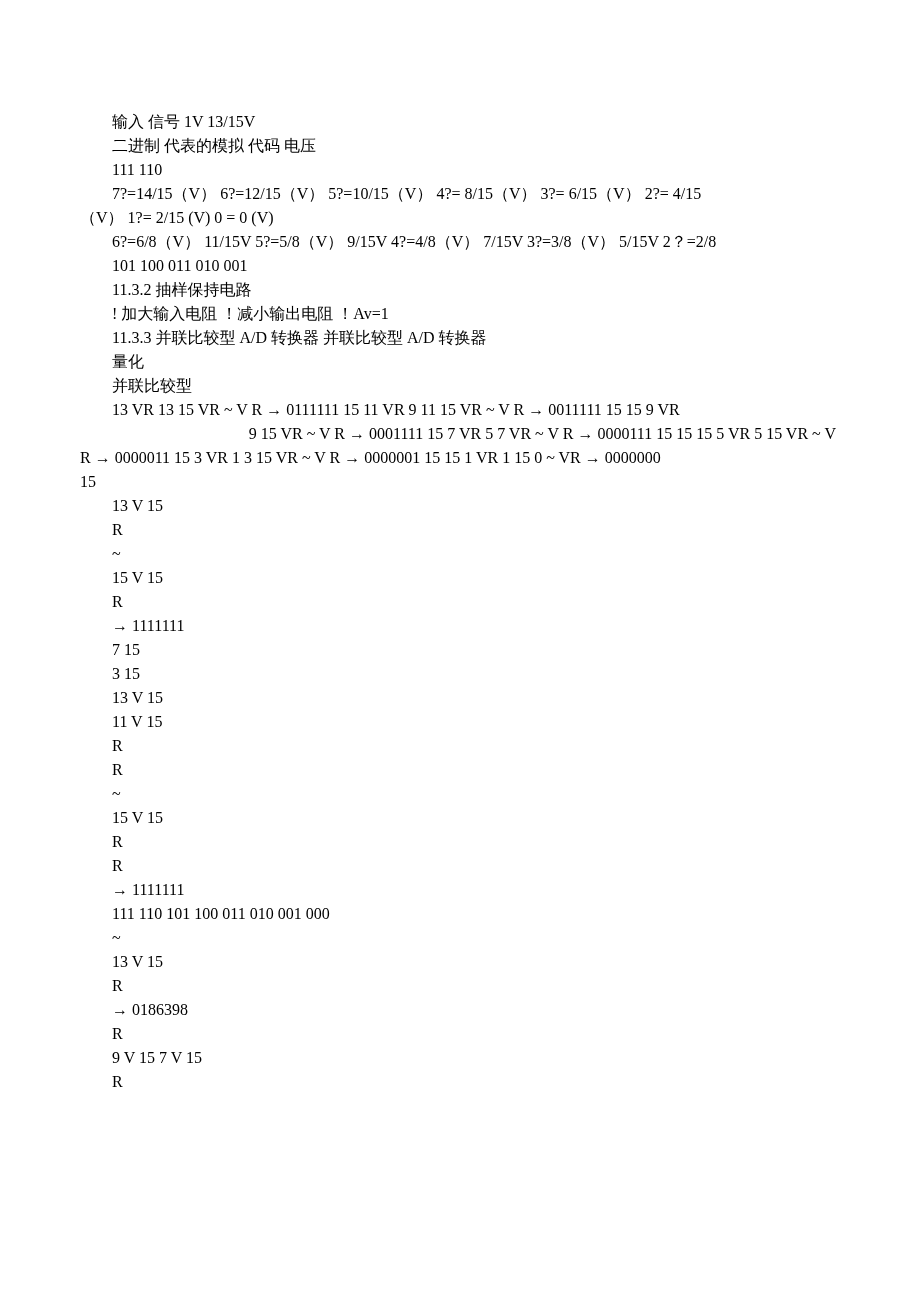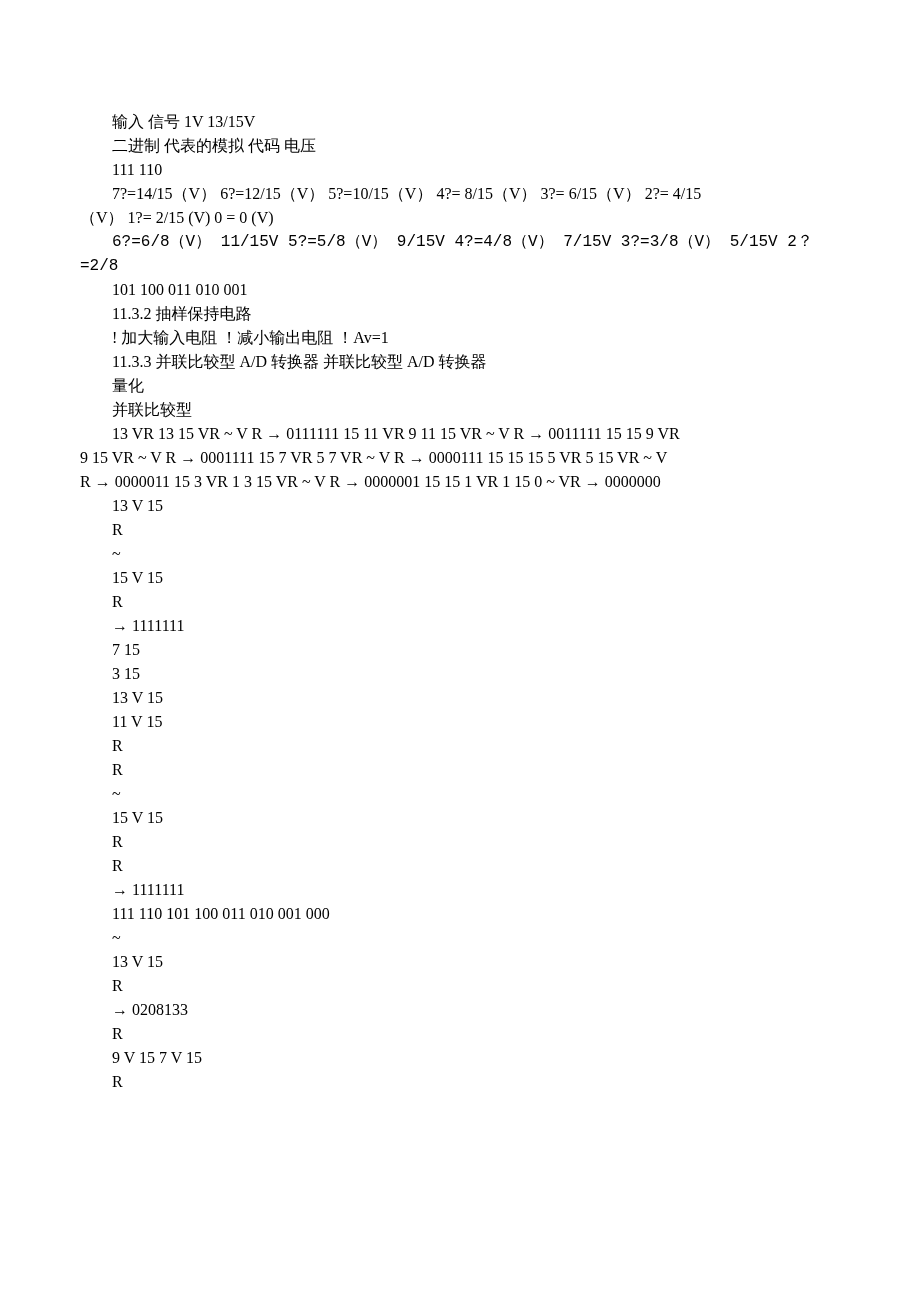--- a/index.html
+++ b/index.html
@@ -25,30 +25,31 @@
 </head>
 <body>
 
 <div class="page">
   <div id="content">
       <p class="line">输入 信号 1V 13/15V</p>
       <p class="line">二进制 代表的模拟 代码 电压</p>
       <p class="line">111 110</p>
       <p class="line" style="text-indent: 2em;">7?=14/15（V）  6?=12/15（V）  5?=10/15（V）  4?= 8/15（V）  3?= 6/15（V）  2?= 4/15</p>
       <p class="line" style="text-indent: 0px;">（V）  1?= 2/15 (V)  0 = 0 (V)</p>
-      <p class="line" style="text-indent: 2em; font-family: Liberation Mono, monospace;">6?=6/8（V）  11/15V 5?=5/8（V）  9/15V 4?=4/8（V）  7/15V 3?=3/8（V）  5/15V 2？=2/8</p>
+      <p class="line" style="text-indent: 2em;">6?=6/8（V）  11/15V 5?=5/8（V）  9/15V 4?=4/8（V）  7/15V 3?=3/8（V）  5/15V 2？=2/8</p>
       <p class="line">101 100 011 010 001</p>
       <p class="line">11.3.2 抽样保持电路</p>
       <p class="line">! 加大输入电阻 ！减小输出电阻 ！Av=1</p>
       <p class="line">11.3.3 并联比较型 A/D 转换器 并联比较型 A/D 转换器</p>
       <p class="line">量化</p>
       <p class="line">并联比较型</p>
       <p class="line" style="text-indent: 2em;">13 VR 13 15 VR ~ V R → 0111111 15 11 VR 9 11 15 VR ~ V R → 0011111 15 15 9 VR</p>
-      <p class="line" style="text-indent: 0px;">9 15 VR ~ V R → 0001111 15 7 VR 5 7 VR ~ V R → 0000111 15 15 15 5 VR 5 15 VR ~ V</p>
+      <p class="line" style="text-indent: 0px; text-align: right;">9 15 VR ~ V R → 0001111 15 7 VR 5 7 VR ~ V R → 0000111 15 15 15 5 VR 5 15 VR ~ V</p>
       <p class="line" style="text-indent: 0px;">R → 0000011 15 3 VR 1 3 15 VR ~ V R → 0000001 15 15 1 VR 1 15 0 ~ VR → 0000000</p>
+      <p class="line" style="text-indent: 0px;">15</p>
       <p class="line">13 V 15</p>
       <p class="line">R</p>
       <p class="line">~</p>
       <p class="line">15 V 15</p>
       <p class="line">R</p>
       <p class="line">→ 1111111</p>
       <p class="line">7 15</p>
       <p class="line">3 15</p>
       <p class="line">13 V 15</p>
       <p class="line">11 V 15</p>
@@ -56,18 +57,18 @@
       <p class="line">R</p>
       <p class="line">~</p>
       <p class="line">15 V 15</p>
       <p class="line">R</p>
       <p class="line">R</p>
       <p class="line">→ 1111111</p>
       <p class="line">111 110 101 100 011 010 001 000</p>
       <p class="line">~</p>
       <p class="line">13 V 15</p>
       <p class="line">R</p>
-      <p class="line">→ 0208133</p>
+      <p class="line">→ 0186398</p>
       <p class="line">R</p>
       <p class="line">9 V 15 7 V 15</p>
       <p class="line">R</p>
     </div>
 </div>
 
 </body></html>

